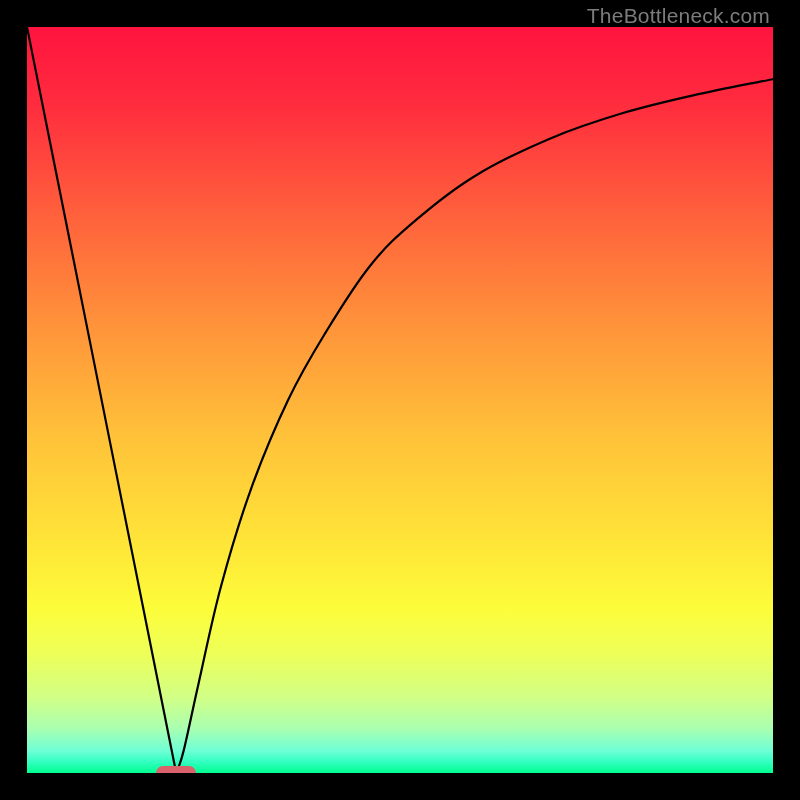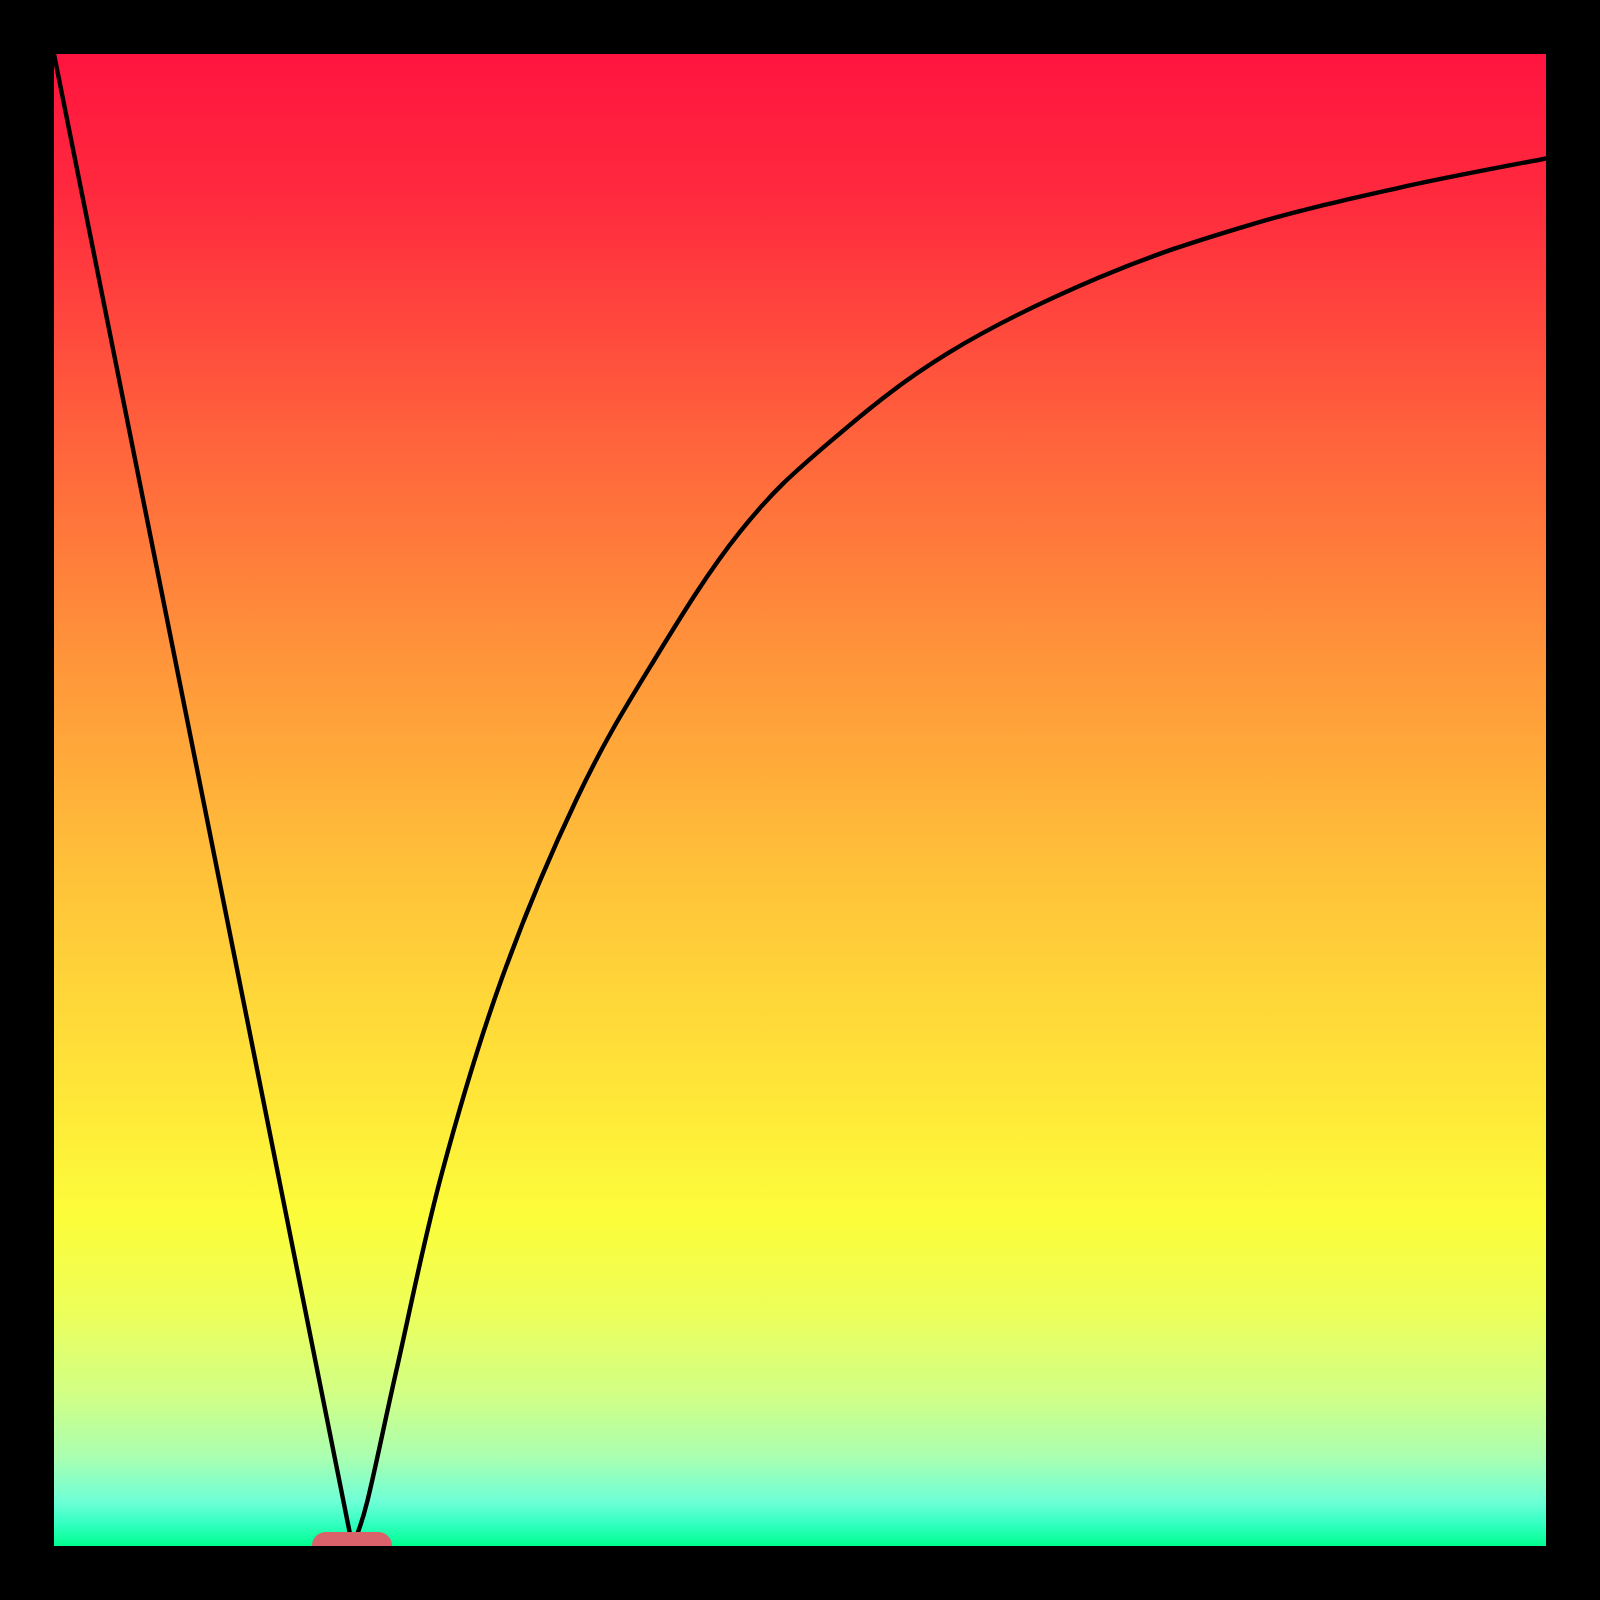--- a/index.html
+++ b/index.html
@@ -84,14 +84,15 @@
     </svg>
 
     <svg class="curve-svg" viewBox="0 0 746 746" preserveAspectRatio="none">
       <path id="curve-path" d="M 0 0 L 29.84 149.19999999999993 L 59.68 298.40000000000003 L 89.52 447.59999999999997 L 119.36 596.8 L 141.74 708.7 L 149.20000000000002 746 C 150.5428 741.9716, 152.6316 739.7336, 156.66 723.62 C 160.6884 707.5064, 164.866 686.0216, 171.58 656.48 C 178.294 626.9384, 184.56040000000002 594.4128000000001, 193.96 559.5 C 203.3596 524.5871999999999, 211.7148 496.09, 223.79999999999998 462.52 C 235.88519999999997 428.95, 247.67199999999997 401.1988, 261.09999999999997 373 C 274.52799999999996 344.8012, 283.6292 330.03040000000004, 298.40000000000003 305.86 C 313.17080000000004 281.6896, 327.0464 258.86199999999997, 343.16 238.71999999999997 C 359.27360000000004 218.57799999999997, 369.12080000000003 210.07360000000006, 387.92 193.96000000000004 C 406.7192 177.84640000000002, 423.4296 163.97079999999994, 447.59999999999997 149.19999999999993 C 471.77039999999994 134.42919999999992, 495.34399999999994 123.31379999999997, 522.1999999999999 111.89999999999998 C 549.0559999999999 100.48619999999998, 569.9440000000001 93.84679999999996, 596.8000000000001 85.78999999999996 C 623.6560000000001 77.73319999999997, 644.544 73.1826, 671.4 67.13999999999999 C 698.256 61.09739999999998, 732.572 54.90559999999993, 746 52.219999999999914" fill="none" stroke="#000" stroke-width="2.2" stroke-linecap="round" stroke-linejoin="round"></path>
     </svg>
 
     <div class="marker" id="optimal-marker" style="width: 40px; height: 14px; left: 129.2px; top: 739px; background: rgb(217, 98, 107);"></div>
 
   </div>
 
+  <div class="watermark">TheBottleneck.com</div>
 
 </div>
 
 </body></html>

